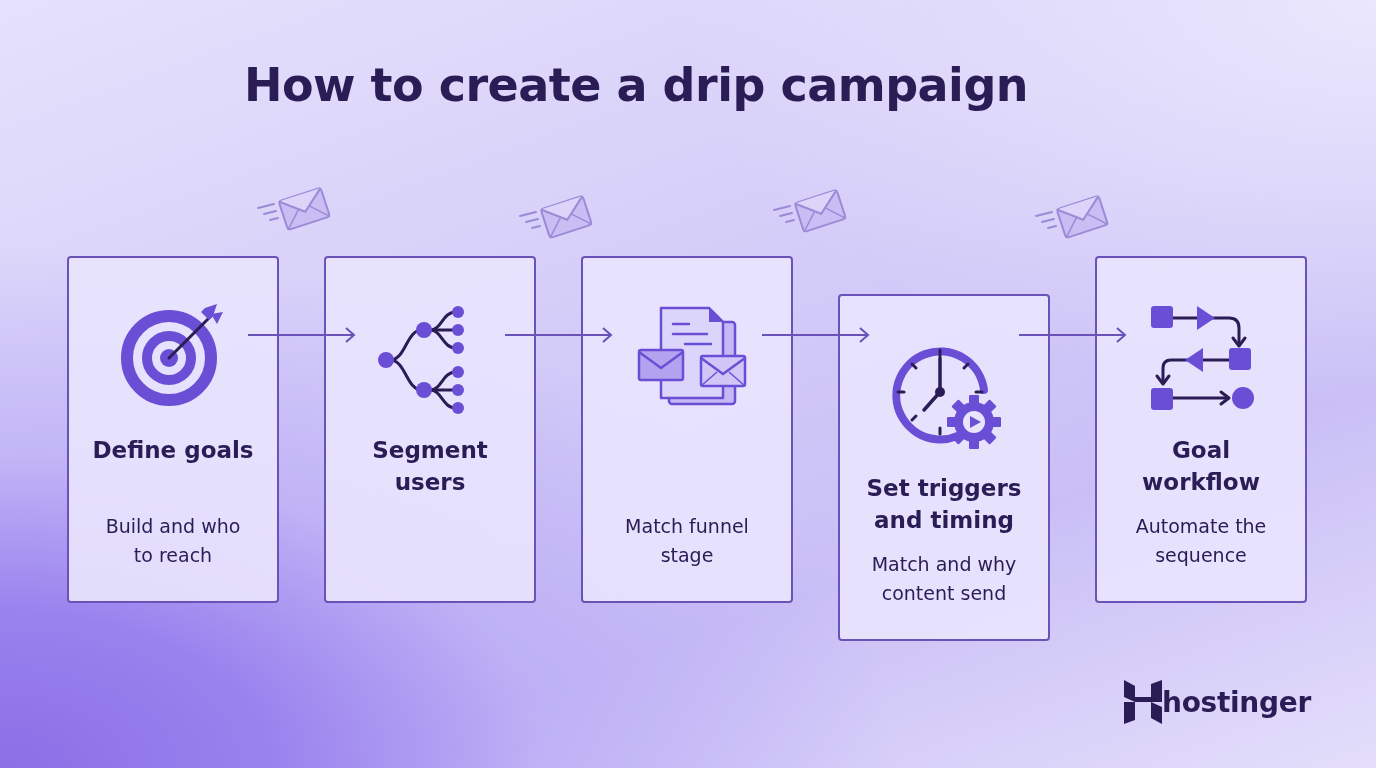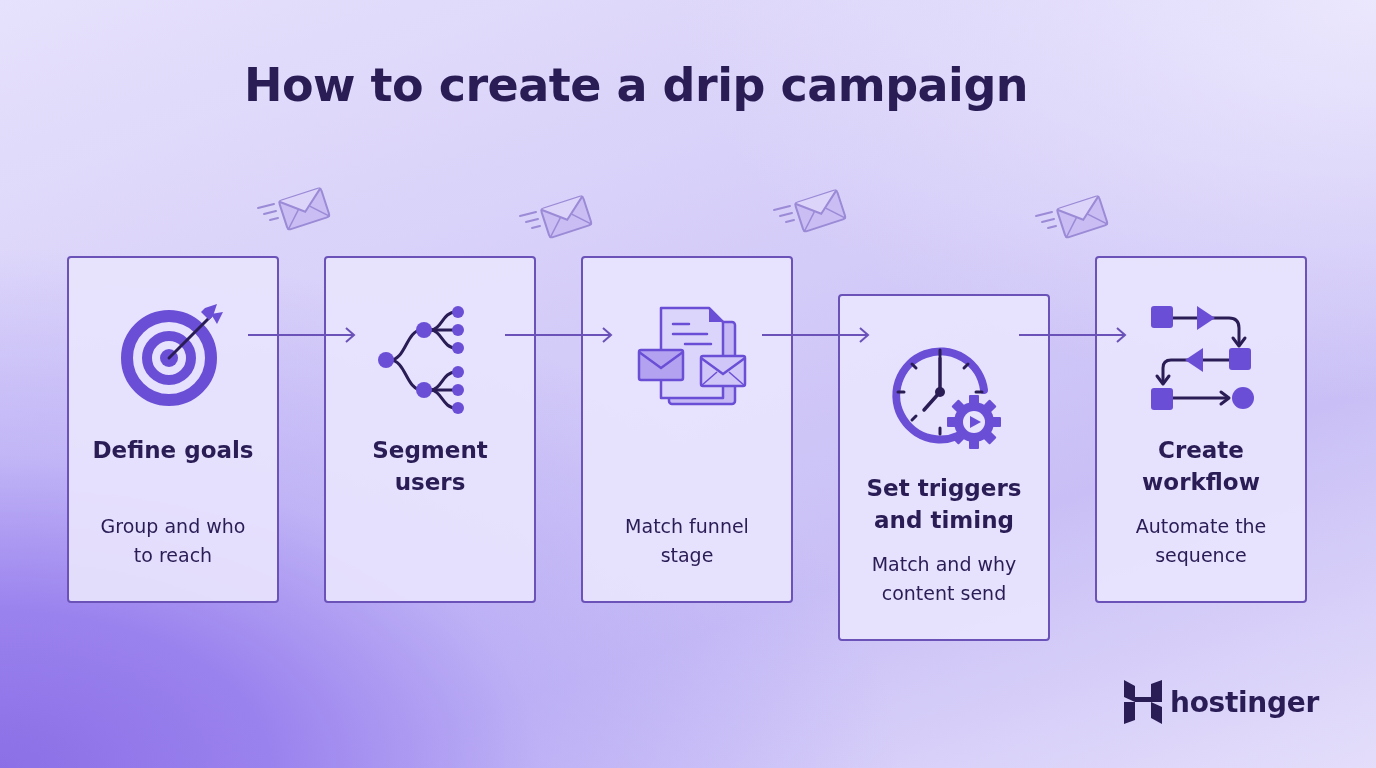--- a/index.html
+++ b/index.html
@@ -30,21 +30,21 @@
     font-weight: bold; font-size: 23px; line-height: 32px; color: #2a1c55;
   }
   .card .desc {
     position: absolute; left: 0; top: 254px; width: 100%; text-align: center;
     font-size: 19px; line-height: 29px; color: #2a1c55;
   }
   .connector { position: absolute; top: 326px; height: 18px; }
   .flying-mail { position: absolute; width: 80px; height: 50px; }
   .logo {
     position: absolute; left: 1124px; top: 680px; height: 44px;
-    display: flex; align-items: center; gap: 8px;
+    display: flex; align-items: center; gap: 0;
   }
   .logo .word {
     font-weight: bold; font-size: 28px; color: #2a1c55; letter-spacing: -0.3px;
   }
 </style>
 </head>
 <body>
 
 <h1 class="title">How to create a drip campaign</h1>
 
@@ -104,21 +104,21 @@
 <div class="card" style="left:67px;">
   <svg class="icon" viewBox="0 0 120 120">
     <circle cx="56" cy="64" r="42" fill="none" stroke="#6a4fd6" stroke-width="12"></circle>
     <circle cx="56" cy="64" r="22" fill="none" stroke="#6a4fd6" stroke-width="10"></circle>
     <circle cx="56" cy="64" r="9" fill="#6a4fd6"></circle>
     <line x1="56" y1="64" x2="98" y2="22" stroke="#2a1c55" stroke-width="3" stroke-linecap="round"></line>
     <polygon points="92,14 104,10 100,22 96,26 88,18" fill="#6a4fd6"></polygon>
     <polygon points="98,20 110,18 104,30" fill="#6a4fd6"></polygon>
   </svg>
   <div class="heading"><span>Define goals</span><br></div>
-  <div class="desc"><span>Group and who</span><br><span>to reach</span></div>
+  <div class="desc"><span>Build and who</span><br><span>to reach</span></div>
 </div>
 
 <div class="card" style="left:324px;">
   <svg class="icon" viewBox="0 0 120 120">
     <g stroke="#2a1c55" stroke-width="3" fill="none" stroke-linecap="round">
       <path d="M20 66 C36 66 36 36 52 36"></path>
       <path d="M20 66 C36 66 36 96 52 96"></path>
       <path d="M60 36 C72 36 72 18 86 18"></path>
         <line x1="60" y1="36" x2="86" y2="36"></line>
         <path d="M60 36 C72 36 72 54 86 54"></path>
@@ -208,21 +208,21 @@
     </g>
     <g fill="#6a4fd6">
       <rect x="10" y="12" width="22" height="22" rx="3"></rect>
       <polygon points="56,12 74,24 56,36"></polygon>
       <rect x="88" y="54" width="22" height="22" rx="3"></rect>
       <polygon points="62,54 44,66 62,78"></polygon>
       <rect x="10" y="94" width="22" height="22" rx="3"></rect>
       <circle cx="102" cy="104" r="11"></circle>
     </g>
   </svg>
-  <div class="heading"><span>Create</span><br><span>workflow</span></div>
+  <div class="heading"><span>Goal</span><br><span>workflow</span></div>
   <div class="desc"><span>Automate the</span><br><span>sequence</span></div>
 </div>
 
 <svg class="connector" style="left:248px;width:110px;" viewBox="0 0 110 18">
   <line x1="0" y1="9" x2="106" y2="9" stroke="#6a52b8" stroke-width="2"></line>
     <polyline points="98,2 106,9 98,16" fill="none" stroke="#6a52b8" stroke-width="2"></polyline>
 </svg>
 <svg class="connector" style="left:505px;width:110px;" viewBox="0 0 110 18">
   <line x1="0" y1="9" x2="106" y2="9" stroke="#6a52b8" stroke-width="2"></line>
     <polyline points="98,2 106,9 98,16" fill="none" stroke="#6a52b8" stroke-width="2"></polyline>

